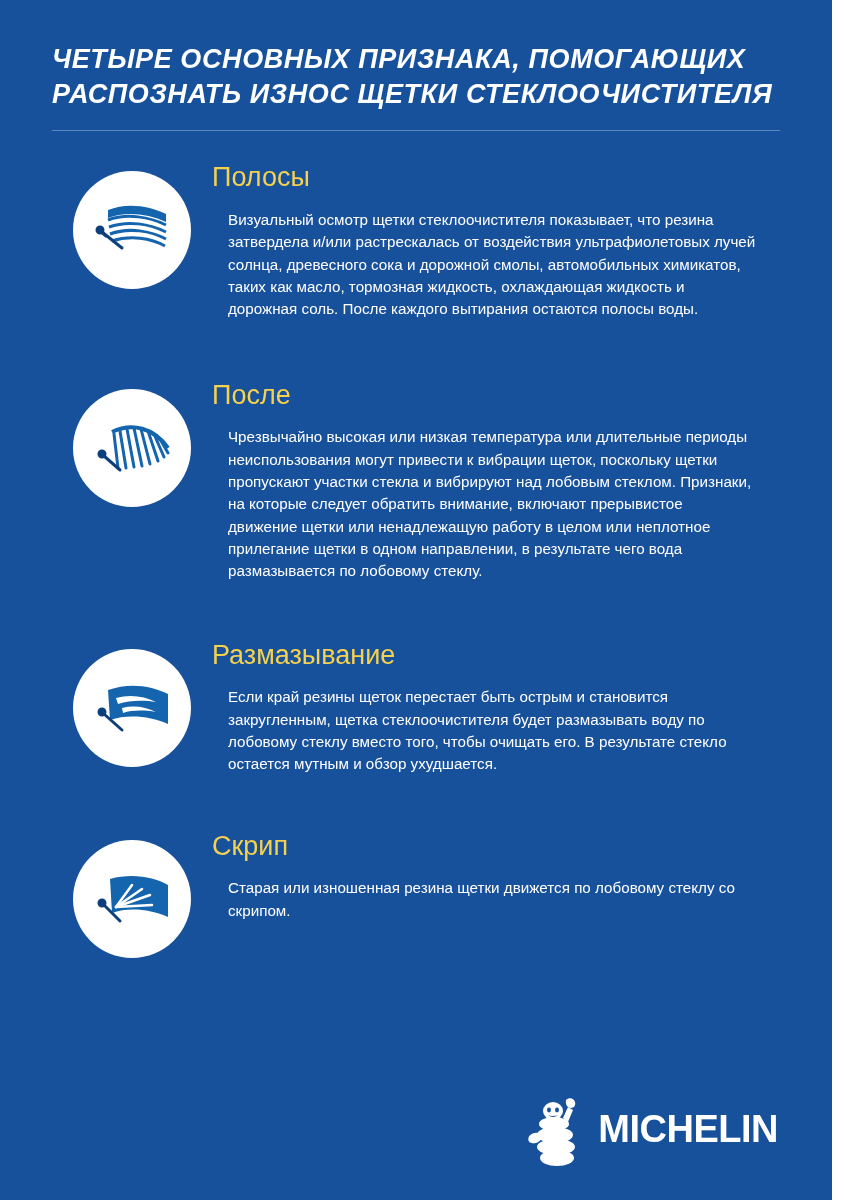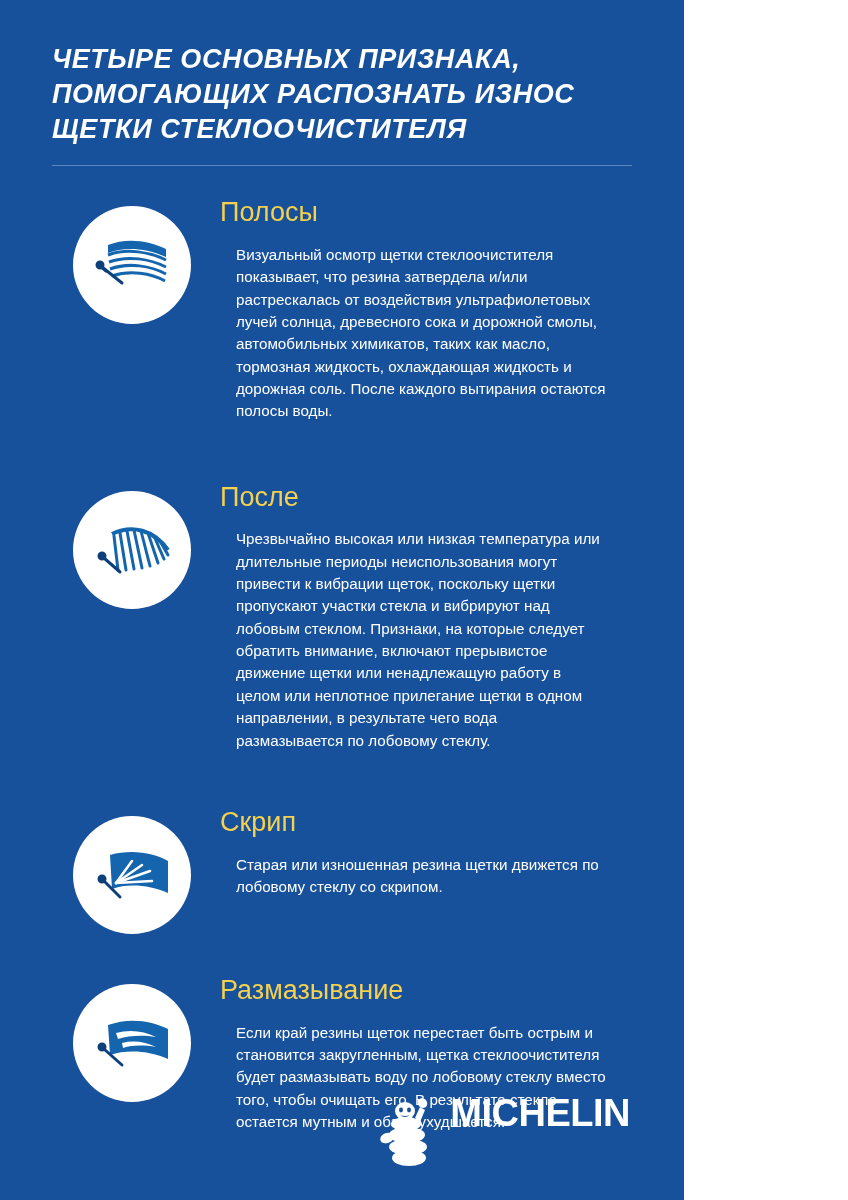--- a/index.html
+++ b/index.html
@@ -9,21 +9,21 @@
   }
   body {
     width: 848px;
     height: 1200px;
     background: #ffffff;
     font-family: "Liberation Sans", sans-serif;
     overflow: hidden;
   }
   .poster {
     position: relative;
-    width: 684px;
+    width: 832px;
     height: 1200px;
     background: #17509b;
     padding: 0;
     overflow: hidden;
   }
   
   .header {
     padding: 42px 52px 0 52px;
   }
   .header h1 {
@@ -44,21 +44,20 @@
   }
 
   
   .sections {
     padding: 26px 52px 0 52px;
   }
   .section {
     display: flex;
     align-items: flex-start;
     margin-bottom: 8px;
-    gap: 8px;
   }
   .icon-col {
     width: 160px;
     flex: 0 0 160px;
     display: flex;
     justify-content: center;
     padding-top: 8px;
   }
   .icon-circle {
     width: 118px;
@@ -101,21 +100,21 @@
     left: 0;
     right: 0;
     bottom: 30px;
     display: flex;
     justify-content: flex-end;
     align-items: center;
     padding-right: 54px;
   }
   .logo {
     display: flex;
-    align-items: flex-start;
+    align-items: center;
   }
   .logo-word {
     color: #ffffff;
     font-size: 38px;
     font-weight: bold;
     letter-spacing: -0.5px;
     line-height: 1;
     padding-bottom: 6px;
   }
 </style>
@@ -177,20 +176,40 @@
             </g>
           </svg>
         </div>
       </div>
       <div class="text-col">
         <h2 class="sec-title">После</h2>
         <p class="sec-body">Чрезвычайно высокая или низкая температура или длительные периоды неиспользования могут привести к вибрации щеток, поскольку щетки пропускают участки стекла и вибрируют над лобовым стеклом. Признаки, на которые следует обратить внимание, включают прерывистое движение щетки или ненадлежащую работу в целом или неплотное прилегание щетки в одном направлении, в результате чего вода размазывается по лобовому стеклу.</p>
       </div>
     </div>
 
+    <div class="section section-3">
+      <div class="icon-col">
+        <div class="icon-circle">
+          <svg width="100" height="100" viewBox="0 0 100 100" aria-hidden="true">
+            <path d="M26 32 C48 24 70 28 86 36 L86 66 C68 58 46 56 28 62 Z" fill="#1565ae"></path>
+            <path d="M34 40 C48 36 62 38 74 44 C62 42 48 42 36 46 Z" fill="#ffffff"></path>
+            <path d="M40 50 C52 47 64 49 74 54 C62 52 50 52 41 55 Z" fill="#ffffff"></path>
+            <g stroke="#0d3f7a" stroke-width="3" fill="none" stroke-linecap="round">
+              <path d="M22 56 L40 72"></path>
+              <circle cx="20" cy="54" r="3" fill="#0d3f7a"></circle>
+            </g>
+          </svg>
+        </div>
+      </div>
+      <div class="text-col">
+        <h2 class="sec-title">Размазывание</h2>
+        <p class="sec-body">Если край резины щеток перестает быть острым и становится закругленным, щетка стеклоочистителя будет размазывать воду по лобовому стеклу вместо того, чтобы очищать его. В результате стекло остается мутным и обзор ухудшается.</p>
+      </div>
+    </div>
+
     <div class="section section-4">
       <div class="icon-col">
         <div class="icon-circle">
           <svg width="100" height="100" viewBox="0 0 100 100" aria-hidden="true">
             <path d="M28 30 C50 24 72 28 86 36 L86 68 C68 60 46 58 30 64 Z" fill="#1565ae"></path>
             <g stroke="#ffffff" stroke-width="2.5" stroke-linecap="round">
               <path d="M34 58 L50 36"></path>
               <path d="M34 58 L60 40"></path>
               <path d="M34 58 L68 46"></path>
               <path d="M34 58 L70 56"></path>
@@ -198,40 +217,20 @@
             <g stroke="#0d3f7a" stroke-width="3" fill="none" stroke-linecap="round">
               <path d="M22 56 L38 72"></path>
               <circle cx="20" cy="54" r="3" fill="#0d3f7a"></circle>
             </g>
           </svg>
         </div>
       </div>
       <div class="text-col">
         <h2 class="sec-title">Скрип</h2>
         <p class="sec-body">Старая или изношенная резина щетки движется по лобовому стеклу со скрипом.</p>
-      </div>
-    </div>
-
-    <div class="section section-3">
-      <div class="icon-col">
-        <div class="icon-circle">
-          <svg width="100" height="100" viewBox="0 0 100 100" aria-hidden="true">
-            <path d="M26 32 C48 24 70 28 86 36 L86 66 C68 58 46 56 28 62 Z" fill="#1565ae"></path>
-            <path d="M34 40 C48 36 62 38 74 44 C62 42 48 42 36 46 Z" fill="#ffffff"></path>
-            <path d="M40 50 C52 47 64 49 74 54 C62 52 50 52 41 55 Z" fill="#ffffff"></path>
-            <g stroke="#0d3f7a" stroke-width="3" fill="none" stroke-linecap="round">
-              <path d="M22 56 L40 72"></path>
-              <circle cx="20" cy="54" r="3" fill="#0d3f7a"></circle>
-            </g>
-          </svg>
-        </div>
-      </div>
-      <div class="text-col">
-        <h2 class="sec-title">Размазывание</h2>
-        <p class="sec-body">Если край резины щеток перестает быть острым и становится закругленным, щетка стеклоочистителя будет размазывать воду по лобовому стеклу вместо того, чтобы очищать его. В результате стекло остается мутным и обзор ухудшается.</p>
       </div>
     </div>
 
   </div>
 
   <div class="footer">
     <div class="logo">
       <svg width="72" height="76" viewBox="0 0 72 76" aria-hidden="true">
         <g fill="#ffffff">
 

